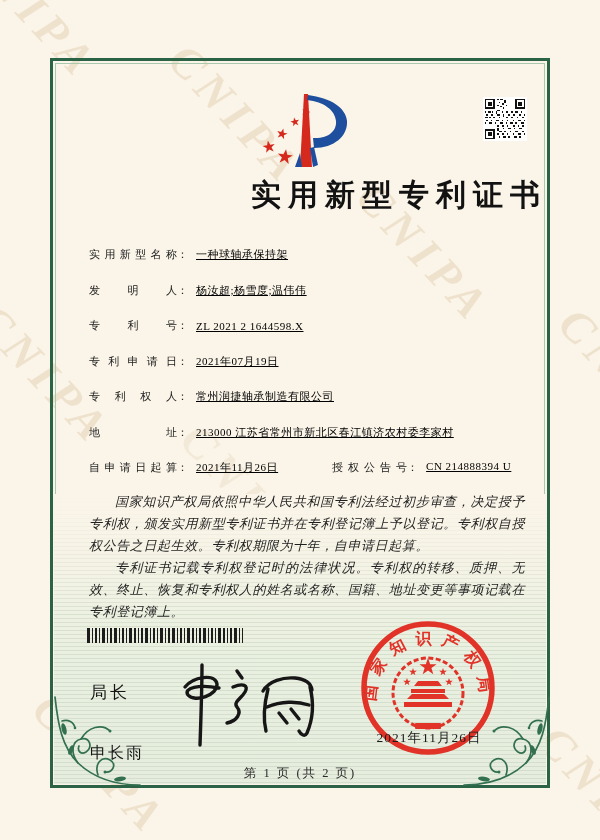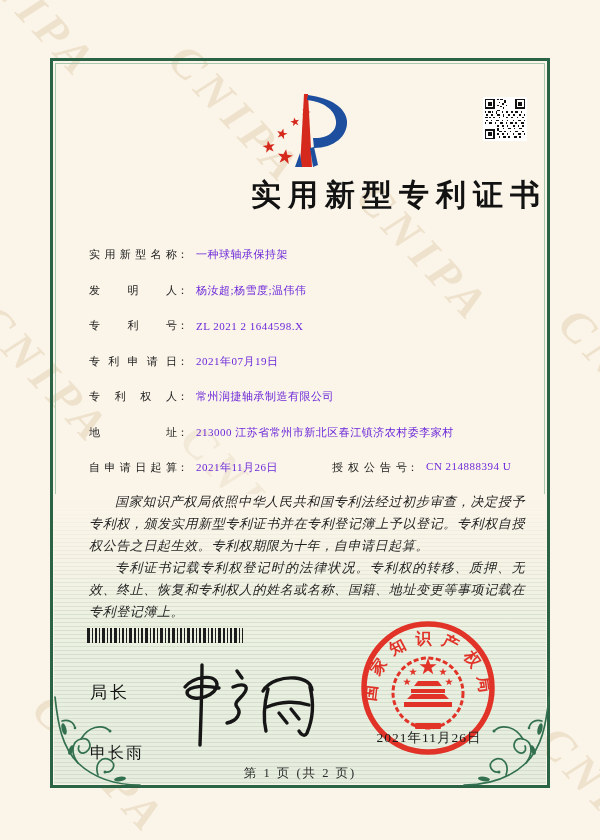--- a/index.html
+++ b/index.html
@@ -45,21 +45,21 @@
   .title {
     position:absolute; left:0; top:114px; width:100%;
     text-align:right; font-size:30px; font-weight:bold;
     letter-spacing:7px; color:#121212;
   }
   
   .fields { position:absolute; left:36px; right:26px; top:176px; font-size:11px; }
   .field-row { display:flex; align-items:center; height:35.5px; white-space:nowrap; }
   .f-label { display:inline-block; width:88px; text-align:justify; text-align-last:justify; color:#1c1c1c; }
   .f-colon { margin-right:8px; }
-  .f-value { letter-spacing:0.5px; color:#6d28d9; }
+  .f-value { letter-spacing:0.5px; color:#000000;text-decoration:underline; }
   .grant-pair2 { margin-left:54px; display:flex; }
   .grant-pair2 .f-label { width:75px; }
   
   .paras {
     position:absolute; left:36px; width:436px; top:430px;
     font-size:13px; line-height:22px; text-align:justify;
     font-style:italic; letter-spacing:0.6px; color:#1f1f1f;
   }
   .paras p { text-indent:2em; }
   

